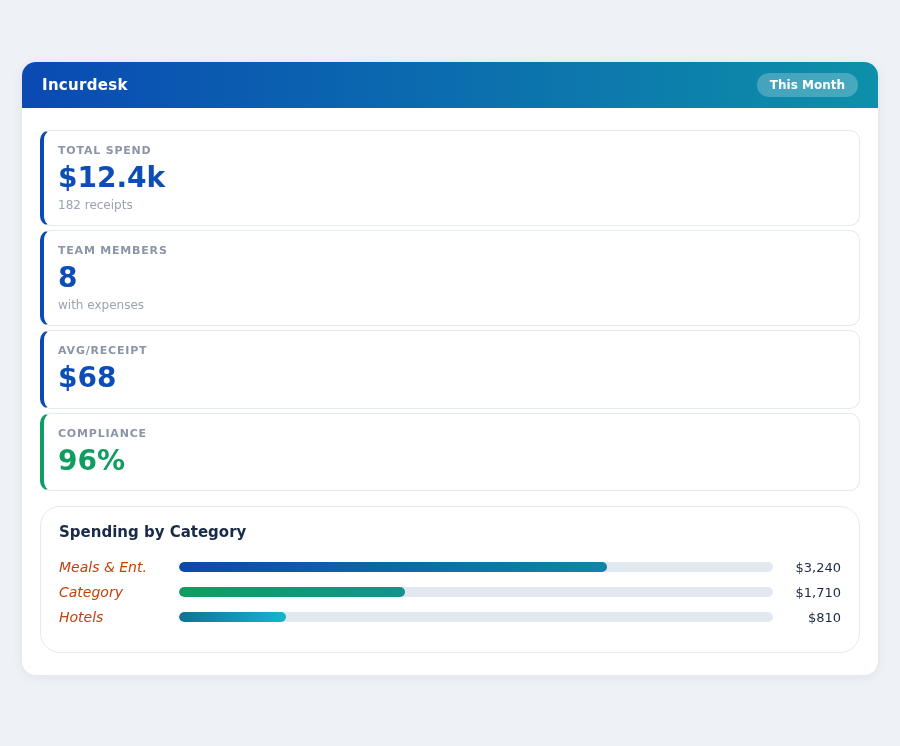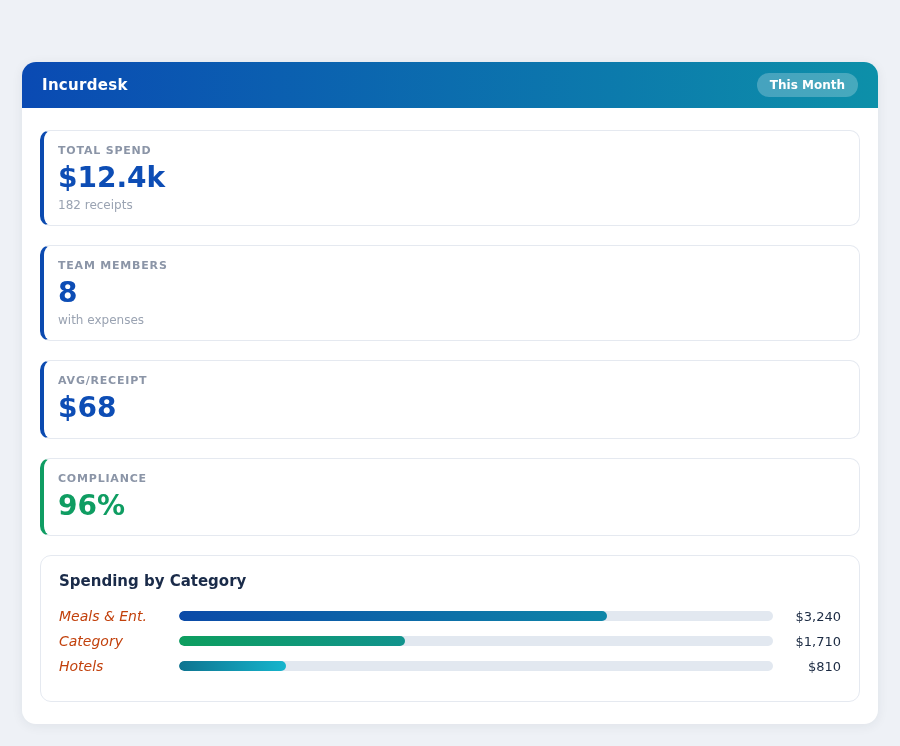--- a/index.html
+++ b/index.html
@@ -43,21 +43,21 @@
   }
   .content {
     padding: 22px 18px 22px 18px;
   }
   .stat-card {
     background: #ffffff;
     border: 1px solid #e5e9f0;
     border-left: 4px solid #0b4ab0;
     border-radius: 10px;
     padding: 13px 18px 13px 14px;
-    margin-bottom: 19px;
+    margin-bottom: 4px;
   }
   .stat-label {
     font-size: 11px;
     font-weight: bold;
     letter-spacing: 0.8px;
     color: #8b95a7;
     text-transform: uppercase;
     margin-bottom: 5px;
   }
   .stat-value {
@@ -66,21 +66,21 @@
     line-height: 1.15;
   }
   .stat-sub {
     font-size: 12px;
     color: #9aa3b2;
     margin-top: 4px;
   }
   .spend-card {
     background: #ffffff;
     border: 1px solid #e5e9f0;
-    border-radius: 11px;
+    border-radius: 20px;
     margin-top: 15px;
     padding: 16px 18px 22px 18px;
   }
   .spend-title {
     font-size: 15px;
     font-weight: bold;
     color: #1a2b49;
     margin-bottom: 14px;
   }
   .cat-row {

